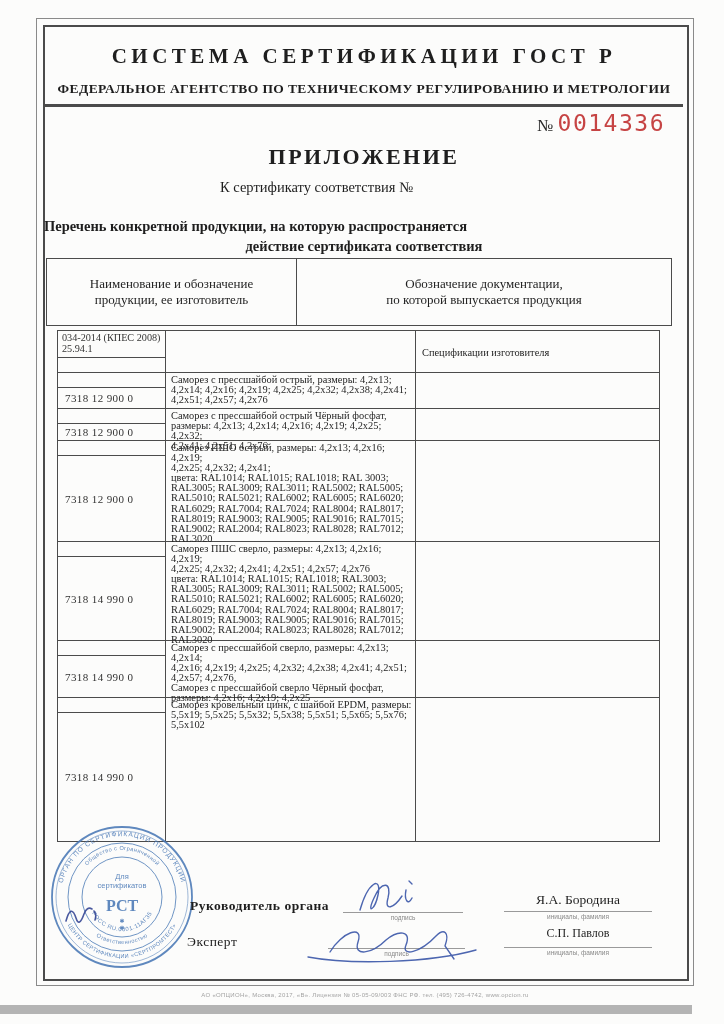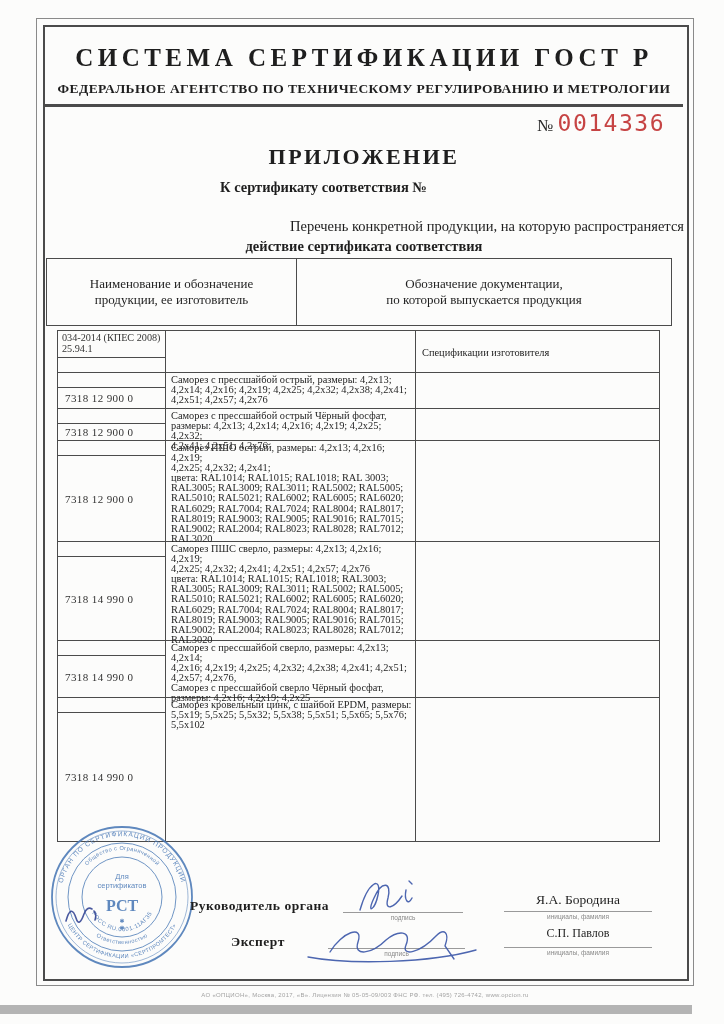--- a/index.html
+++ b/index.html
@@ -9,29 +9,29 @@
     font-family:"Liberation Serif", serif; color:#1e1e1e;
   }
   .abs { position:absolute; }
 
   
   .frame-outer { left:36px; top:18px; width:656px; height:966px; border:1px solid #8a8a8a; }
   .frame-inner { left:43px; top:25px; width:642px; height:952px; border:2px solid #4b4b4b; }
   .head-rule  { left:45px; top:104px; width:638px; height:0; border-top:3px solid #4b4b4b; }
 
   
-  .t-system { left:44px; top:44px; width:640px; text-align:center; font-size:25px; font-weight:bold; letter-spacing:4.5px; }
+  .t-system { left:44px; top:44px; width:640px; text-align:center; font-size:21px; font-weight:bold; letter-spacing:4.5px; }
   .t-agency { left:44px; top:81px; width:640px; text-align:center; font-size:13.5px; font-weight:bold; letter-spacing:0.4px; }
   .num-block { left:520px; top:110px; width:145px; display:flex; align-items:baseline; justify-content:flex-end; }
   .num-label { font-size:17px; color:#2a2a2a; margin-right:4px; }
   .num-value { font-family:"DejaVu Sans Mono", monospace; font-size:23px; color:#c64444; letter-spacing:1.5px; }
   .t-prilozhenie { left:44px; top:144px; width:640px; text-align:center; font-size:22px; font-weight:bold; letter-spacing:2.5px; }
-  .cert-label { left:220px; top:179px; font-size:14.5px;font-weight:bold; }
+  .cert-label { left:220px; top:179px; font-size:14.5px; }
   .cert-value { left:455px; top:172px; width:158px; text-align:center; font-size:13px; border-bottom:1px solid #666; padding-bottom:3px; }
-  .t-sub1 { left:44px; top:218px; width:640px; text-align:right; font-size:14.5px; font-weight:normal; }
+  .t-sub1 { left:44px; top:218px; width:640px; text-align:left; font-size:14.5px; font-weight:bold; }
   .t-sub2 { left:44px; top:238px; width:640px; text-align:center; font-size:14.5px; font-weight:bold; }
 
   
   .thead { left:46px; top:258px; width:626px; height:68px; border:1.5px solid #4b4b4b; box-sizing:border-box; display:flex; font-size:13px; }
   .th-c1 { width:126px; border-right:1.5px solid #4b4b4b; box-sizing:border-box; display:flex; flex-direction:column; }
   .th-c1a { flex:1; border-bottom:1.5px solid #4b4b4b; display:flex; align-items:center; padding-left:8px; }
   .th-c1b { flex:1; display:flex; align-items:center; padding-left:8px; }
   .th-c2 { width:250px; border-right:1.5px solid #4b4b4b; box-sizing:border-box; display:flex; align-items:center; justify-content:center; text-align:center; white-space:pre-line; line-height:16px; }
   .th-c3 { flex:1; display:flex; align-items:center; justify-content:center; text-align:center; white-space:pre-line; line-height:16px; }
 
@@ -41,21 +41,21 @@
   .trow:last-child { border-bottom:none; flex:1; }
   .c1 { width:108px; border-right:1px solid #4b4b4b; box-sizing:border-box; display:flex; flex-direction:column; }
   .strip { height:15px; border-bottom:1px solid #4b4b4b; box-sizing:border-box; }
   .code { flex:1; display:flex; align-items:center; padding-left:7px; font-size:11px; letter-spacing:0.4px; color:#333; }
   .kpec { height:27px; border-bottom:1px solid #4b4b4b; box-sizing:border-box; font-size:10.2px; line-height:10.6px; padding:2px 0 0 4px; white-space:pre-line; color:#333; }
   .c2 { width:250px; border-right:1px solid #4b4b4b; box-sizing:border-box; padding:2px 3px 0 5px; font-size:10.4px; line-height:10.1px; white-space:pre-line; color:#262626; }
   .c3 { flex:1; padding:16px 4px 0 6px; font-size:10.4px; color:#262626; }
 
   
   .role1 { left:190px; top:898px; font-size:13.5px; font-weight:bold; letter-spacing:0.5px; }
-  .role2 { left:187px; top:934px; font-size:13.5px; font-weight:bold; letter-spacing:0.5px;margin-left:44px; }
+  .role2 { left:187px; top:934px; font-size:13.5px; font-weight:normal; letter-spacing:0.5px; }
   .sigline1 { left:343px; top:912px; width:120px; border-top:1px solid #9a9a9a; }
   .sigline2 { left:328px; top:948px; width:137px; border-top:1px solid #9a9a9a; }
   .nameline1 { left:504px; top:911px; width:148px; border-top:1px solid #9a9a9a; }
   .nameline2 { left:504px; top:947px; width:148px; border-top:1px solid #9a9a9a; }
   .caption { font-size:6.5px; color:#8a8a8a; text-align:center; font-family:"Liberation Sans", sans-serif; }
   .cap-s1 { left:343px; top:914px; width:120px; }
   .cap-s2 { left:328px; top:950px; width:137px; }
   .cap-n1 { left:504px; top:913px; width:148px; }
   .cap-n2 { left:504px; top:949px; width:148px; }
   .name1 { left:504px; top:892px; width:148px; text-align:center; font-size:13.5px; }

